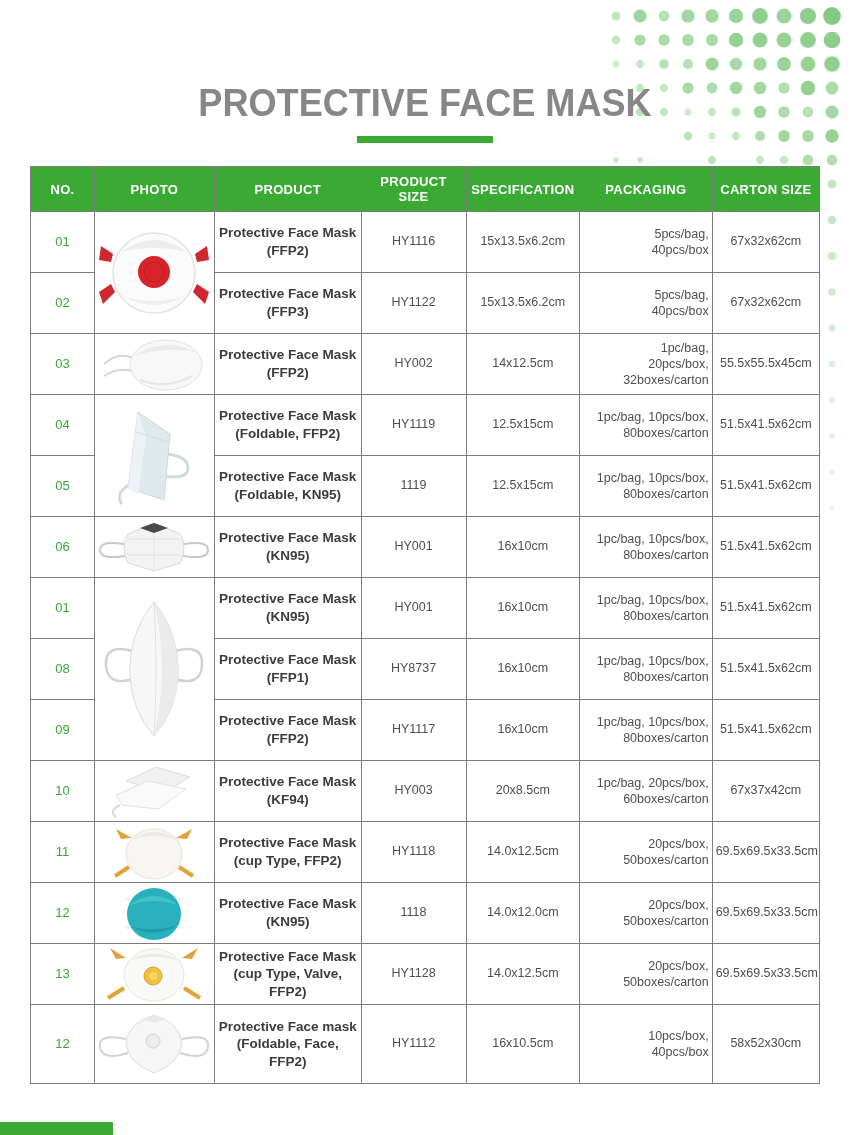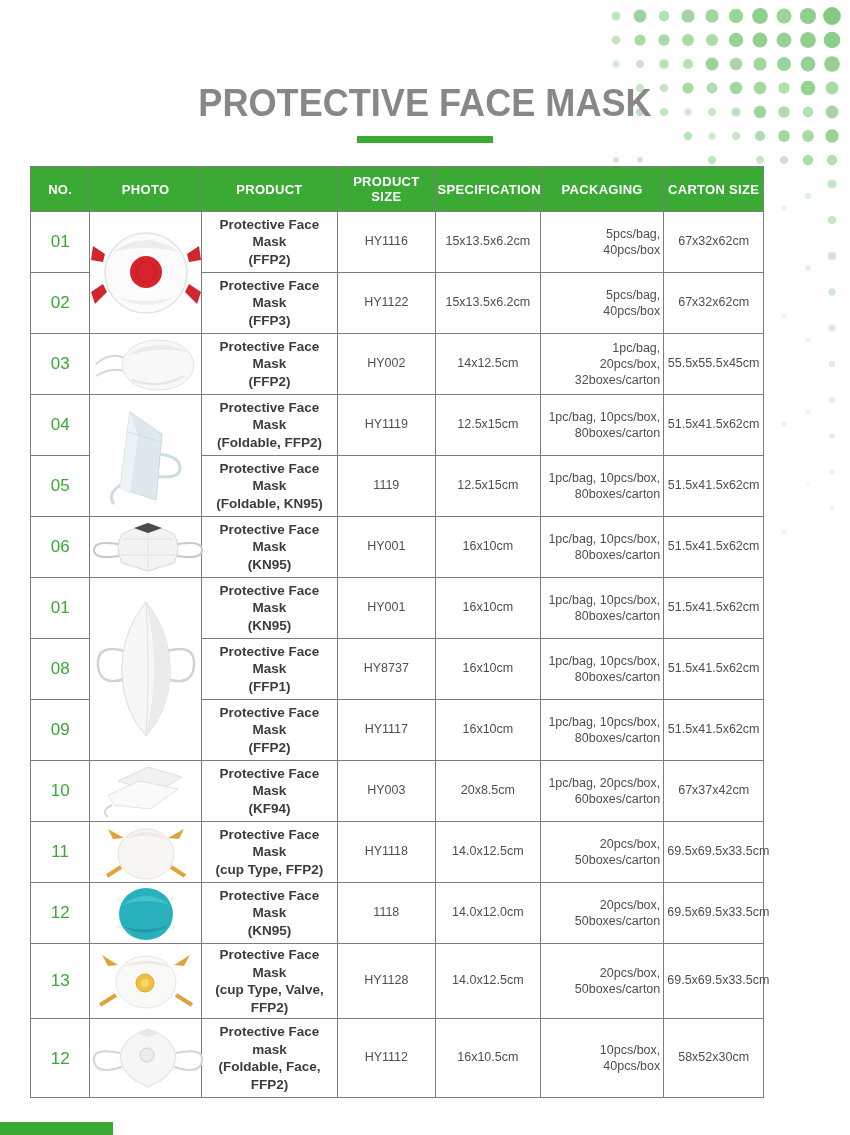--- a/index.html
+++ b/index.html
@@ -15,21 +15,21 @@
   .page-title{
     margin:0;font-size:38px;font-weight:bold;color:#878787;
     letter-spacing:0px;transform:scaleX(0.95);transform-origin:center;
     white-space:nowrap;
   }
   .title-underline{
     width:136px;height:7px;margin:11px auto 0 auto;background:var(--accent,#3aaa35);
   }
   
   .catalog{
-    position:absolute;left:30px;top:166px;width:734px;
+    position:absolute;left:30px;top:166px;width:790px;
     border-collapse:collapse;table-layout:fixed;background:#fff;
   }
   .catalog col.c-no{width:8.1%;}
   .catalog col.c-photo{width:15.2%;}
   .catalog col.c-product{width:18.6%;}
   .catalog col.c-code{width:13.3%;}
   .catalog col.c-spec{width:14.4%;}
   .catalog col.c-pack{width:16.8%;}
   .catalog col.c-carton{width:13.6%;}
   .catalog th{
@@ -38,21 +38,21 @@
     border:1px solid #7d7d7d;border-left:1px solid rgba(255,255,255,.45);
     padding:0 2px;
   }
   .catalog th:first-child{border-left:1px solid #7d7d7d;}
   .catalog td{
     border:1px solid #7d7d7d;text-align:center;vertical-align:middle;
     font-size:12.5px;color:#4f4f4f;padding:2px 3px;background:#fff;line-height:1.25;
   }
   .catalog tbody tr{height:61px;}
   .catalog tbody tr.last-row{height:79px;}
-  td.cell-no{color:var(--accent,#3aaa35);font-size:17px;}
+  td.cell-no{color:var(--accent,#3aaa35);font-size:13px;}
   td.cell-photo{padding:0;}
   td.cell-photo svg{display:block;margin:0 auto;}
   .prod-line{font-weight:bold;color:#3c3c3c;font-size:13.5px;line-height:1.3;}
   .pack-line{line-height:1.3;text-align:right;}
   
   .bottom-bar{position:absolute;left:0;bottom:0;width:113px;height:13px;background:var(--accent,#3aaa35);}
 </style>
 </head>
 <body style="--accent: #3aaa35;">
 

